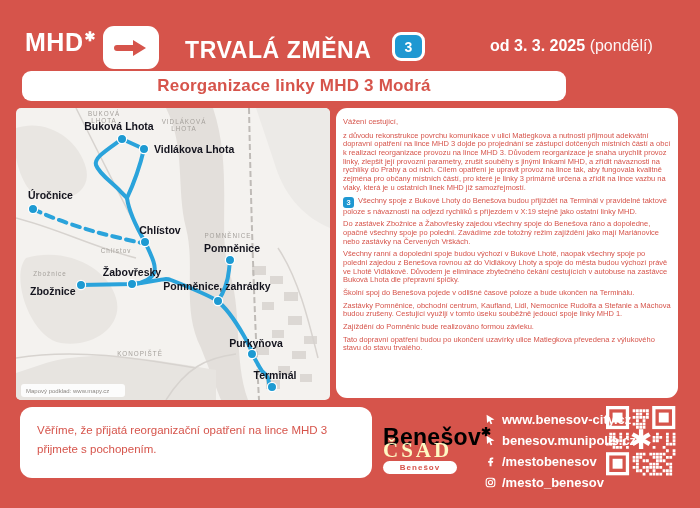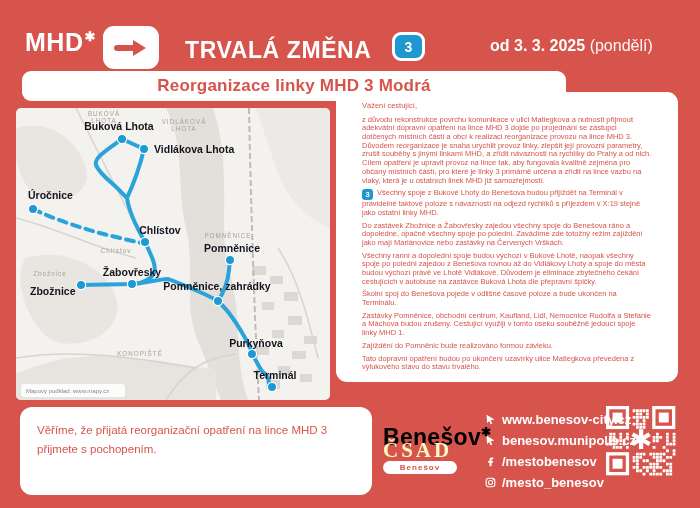--- a/index.html
+++ b/index.html
@@ -17,26 +17,26 @@
   .line-badge{position:absolute;left:392px;top:32px;width:27px;height:23px;background:#1f98d2;border:3px solid #fff;border-radius:9px;color:#fff;font-weight:800;font-size:14px;display:flex;align-items:center;justify-content:center;}
   .hdr-date{position:absolute;left:490px;top:37px;color:#fff;font-size:16px;white-space:nowrap;}
   .hdr-date .b{font-weight:800;}
   .hdr-date .n{font-weight:400;opacity:.95;}
   
   .banner{position:absolute;left:22px;top:71px;width:544px;height:30px;background:#fff;border-radius:9px;display:flex;align-items:center;justify-content:center;}
   .banner span{color:#d6544b;font-weight:800;font-size:17px;letter-spacing:.2px;}
   
   .map-panel{position:absolute;left:16px;top:108px;width:314px;height:292px;background:#f4f2ef;border-radius:5px;overflow:hidden;}
   
-  .text-panel{position:absolute;left:336px;top:92px;width:342px;height:290px;background:#fff;border-radius:11px;box-sizing:border-box;padding:10px 26px;color:#d6544b;}
+  .text-panel{position:absolute;left:336px;top:108px;width:342px;height:290px;background:#fff;border-radius:11px;box-sizing:border-box;padding:10px 7px;color:#d6544b;}
   .text-panel p{margin:0 0 4px 0;font-size:7.5px;line-height:1.16;}
   .text-panel p.salut{margin-bottom:5px;}
   .inline-badge{display:inline-block;width:11px;height:11px;background:#1f98d2;border-radius:3px;color:#fff;font-size:7.5px;font-weight:800;text-align:center;line-height:11px;margin-right:4px;vertical-align:-2px;}
   
-  .closing-box{position:absolute;left:20px;top:407px;width:352px;height:88px;background:#fff;border-radius:12px;box-sizing:border-box;padding:13px 17px;}
+  .closing-box{position:absolute;left:20px;top:407px;width:352px;height:71px;background:#fff;border-radius:12px;box-sizing:border-box;padding:13px 17px;}
   .closing-box span{color:#d6544b;font-size:11.5px;line-height:1.5;}
   
   .city-logo{position:absolute;left:383px;top:424px;color:#000000;font-weight:800;font-size:23px;letter-spacing:.3px;text-align:center;}
   .city-logo .star{font-size:12px;vertical-align:9px;}
   .csad-logo{position:absolute;left:383px;top:438px;color:#fef9c3;font-family:"Liberation Serif",serif;font-weight:700;font-size:21px;letter-spacing:3px;}
   .csad-pill{position:absolute;left:383px;top:461px;width:74px;height:13px;background:#fff;border-radius:7px;display:flex;align-items:center;justify-content:center;color:#d6544b;font-weight:700;font-size:8px;letter-spacing:1px;}
   .links{position:absolute;left:485px;top:412px;display:flex;flex-direction:column;gap:6px;}
   .link-row{display:flex;align-items:center;gap:6px;color:#fff;font-weight:700;font-size:13px;}
   .link-row .ic{width:11px;height:11px;display:flex;align-items:center;justify-content:center;}
   .qr{position:absolute;left:606px;top:406px;width:70px;height:70px;}

